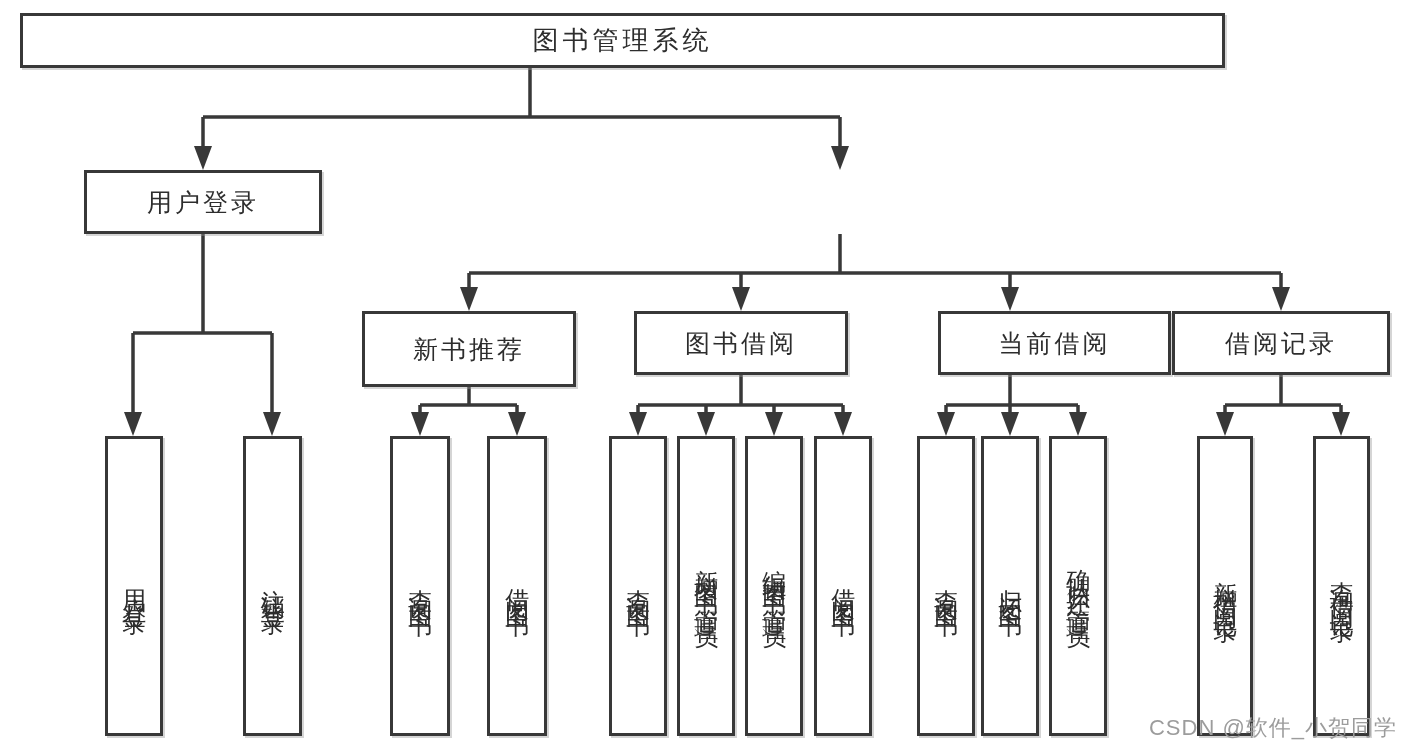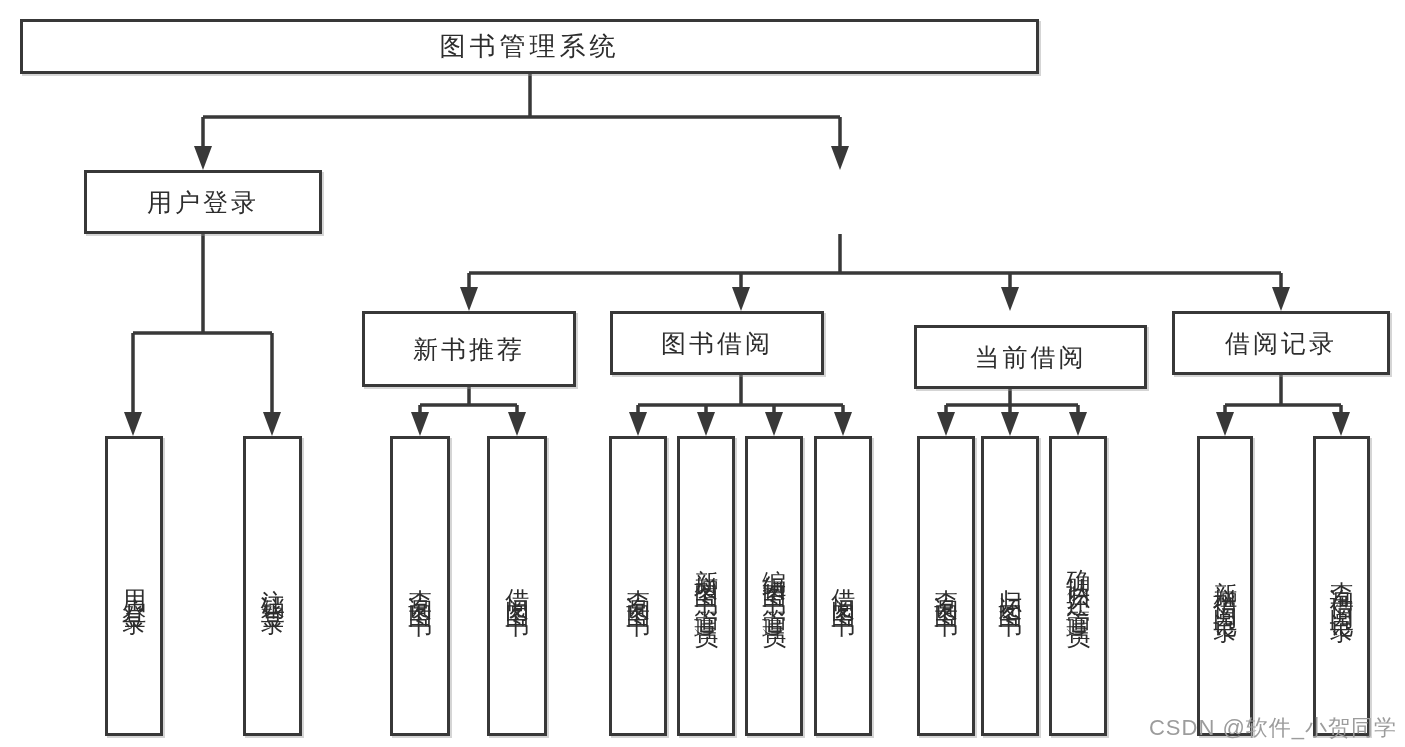--- a/index.html
+++ b/index.html
@@ -59,35 +59,35 @@
       <path d="M765 412 h18 l-9 24 z"></path>
       <path d="M834 412 h18 l-9 24 z"></path>
       <path d="M937 412 h18 l-9 24 z"></path>
       <path d="M1001 412 h18 l-9 24 z"></path>
       <path d="M1069 412 h18 l-9 24 z"></path>
       <path d="M1216 412 h18 l-9 24 z"></path>
       <path d="M1332 412 h18 l-9 24 z"></path>
     </g>
   </svg>
 
-  <div class="box" style="left:20px; top:19px; width:1019px; height:55px;">
+  <div class="box" style="left:20px; top:13px; width:1205px; height:55px;">
     <span class="hlabel root-label">图书管理系统</span>
   </div>
 
   <div class="box" style="left:84px; top:170px; width:238px; height:64px;">
     <span class="hlabel">用户登录</span>
   </div>
 
   <div class="box" style="left:362px; top:311px; width:214px; height:76px;">
     <span class="hlabel">新书推荐</span>
   </div>
-  <div class="box" style="left:610px; top:311px; width:214px; height:64px;">
+  <div class="box" style="left:634px; top:311px; width:214px; height:64px;">
     <span class="hlabel">图书借阅</span>
   </div>
-  <div class="box" style="left:914px; top:311px; width:233px; height:64px;margin-top:14px;">
+  <div class="box" style="left:938px; top:311px; width:233px; height:64px;">
     <span class="hlabel">当前借阅</span>
   </div>
   <div class="box" style="left:1172px; top:311px; width:218px; height:64px;">
     <span class="hlabel">借阅记录</span>
   </div>
 
   <div class="box" style="left:105px; top:436px; width:58px; height:300px;">
     <span class="vtext">用户登录</span>
   </div>
   <div class="box" style="left:243px; top:436px; width:59px; height:300px;">

